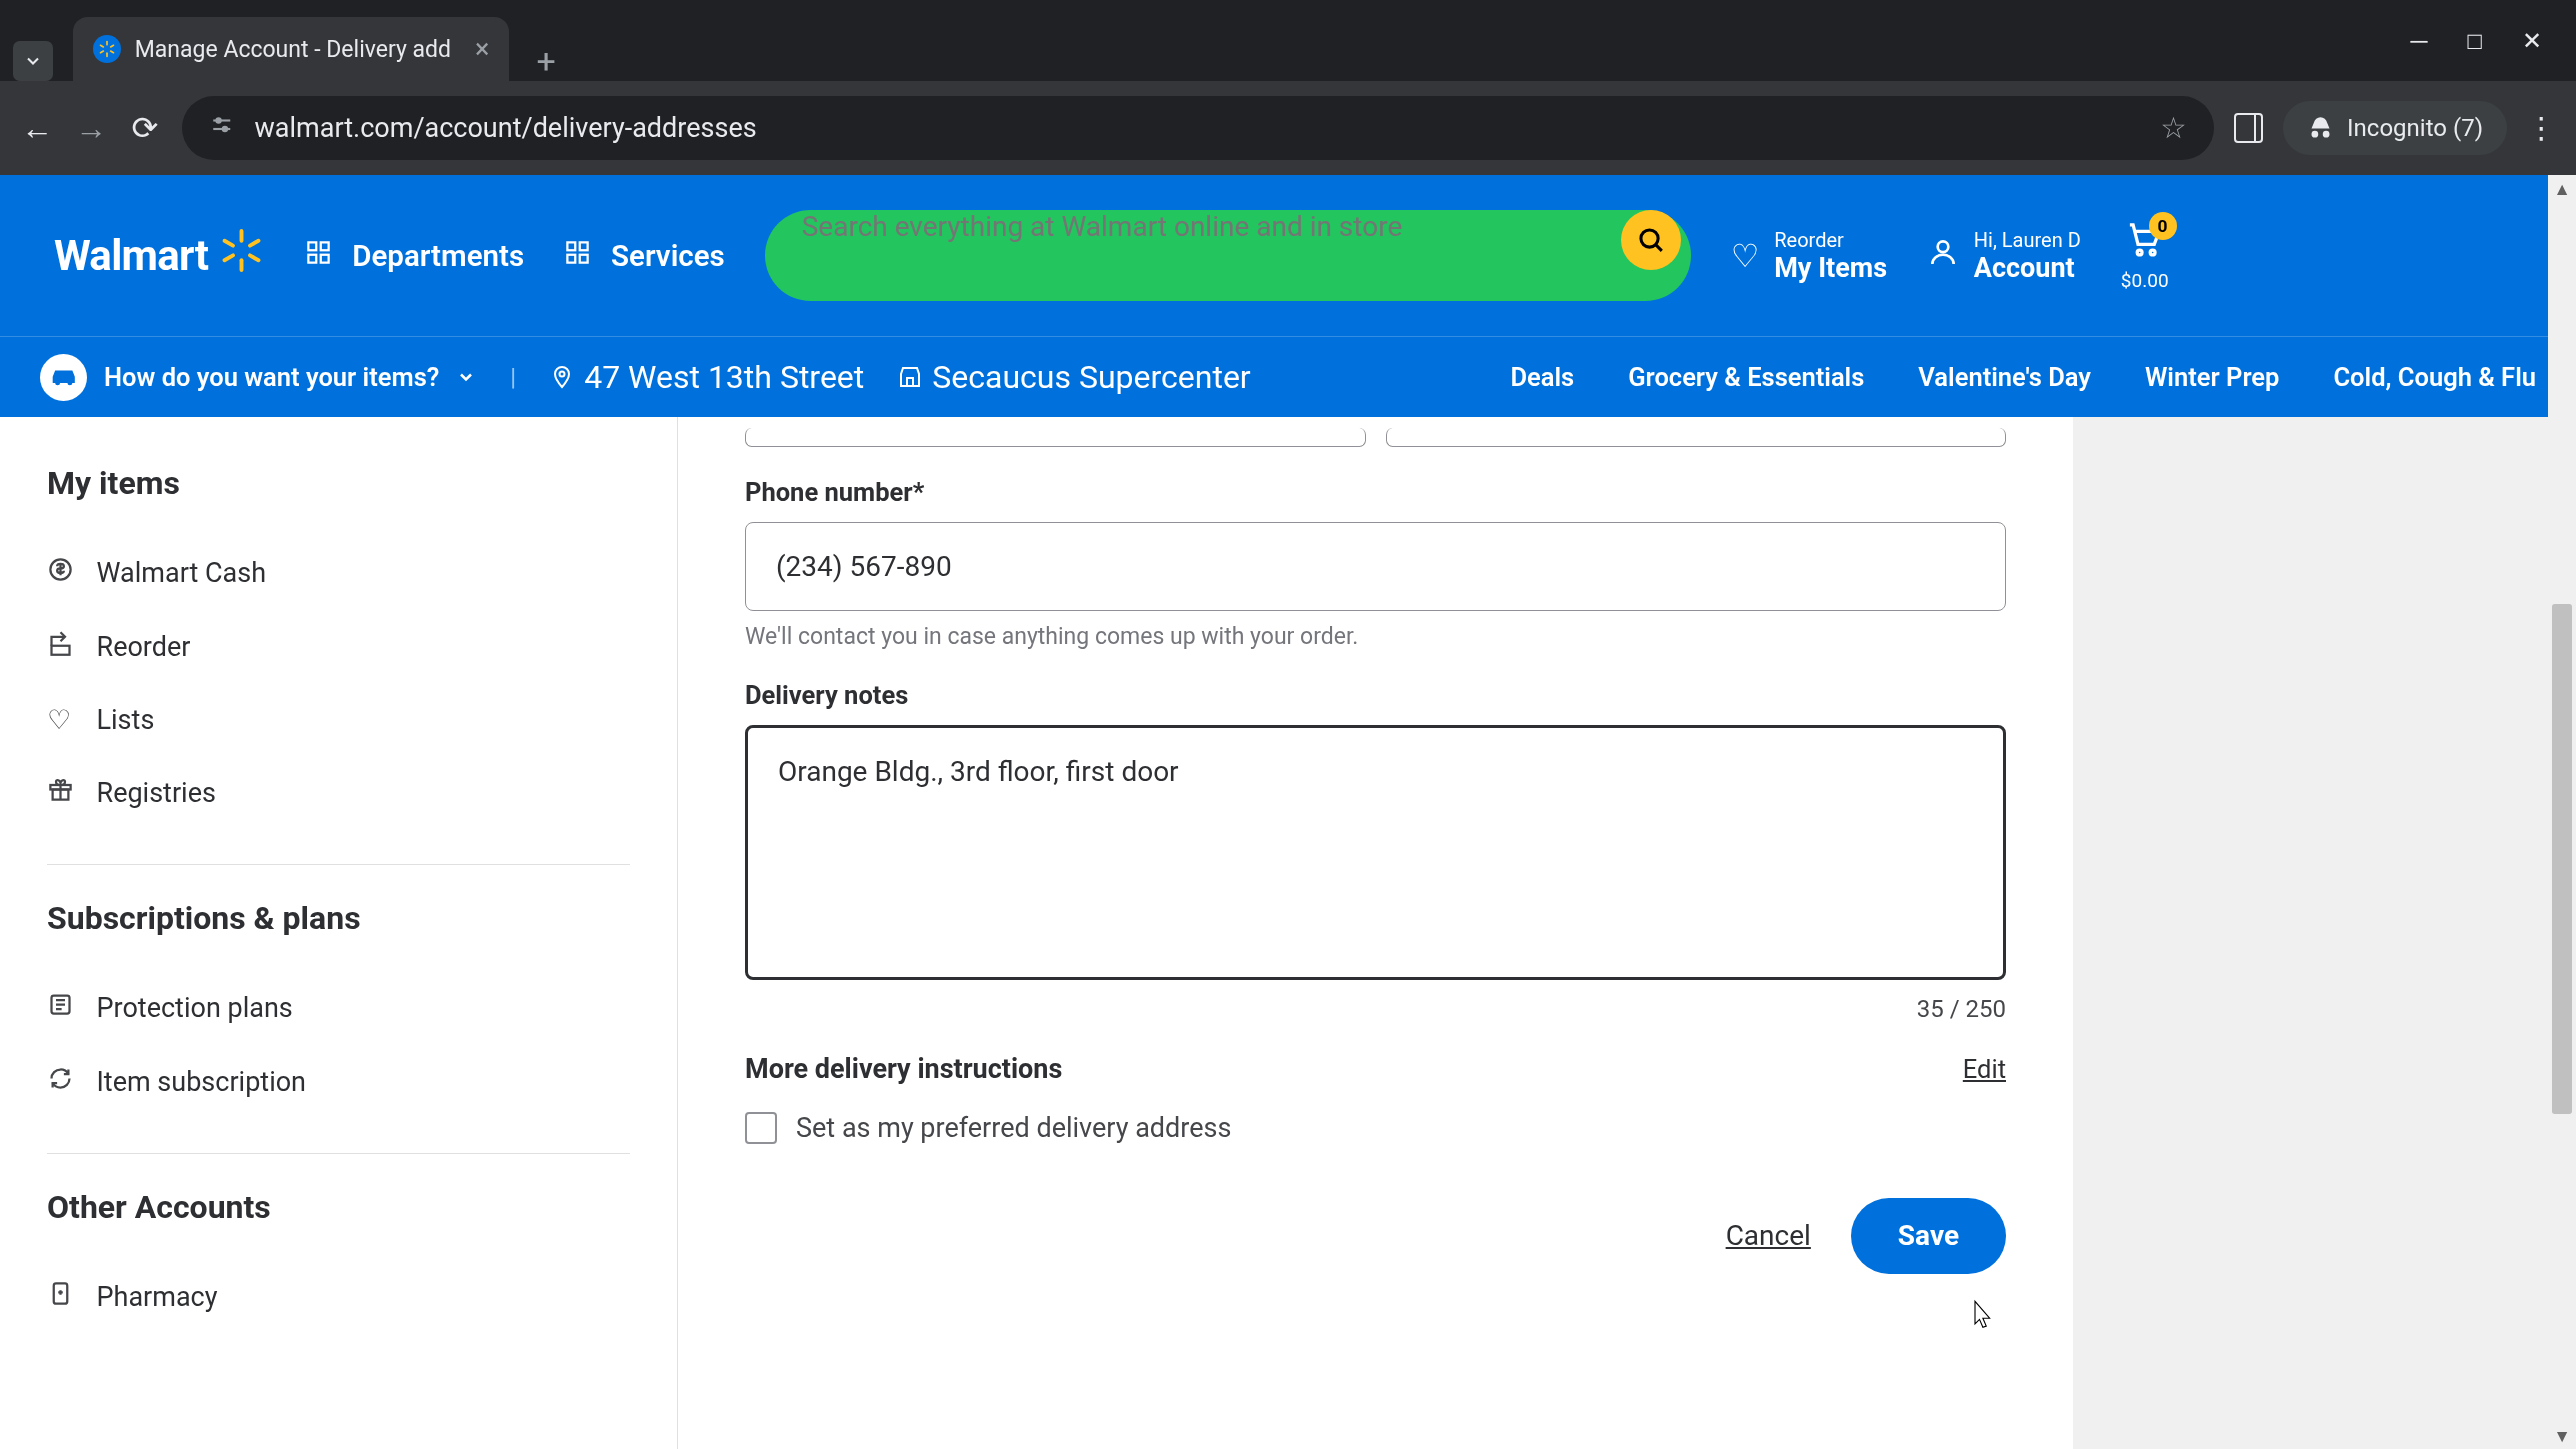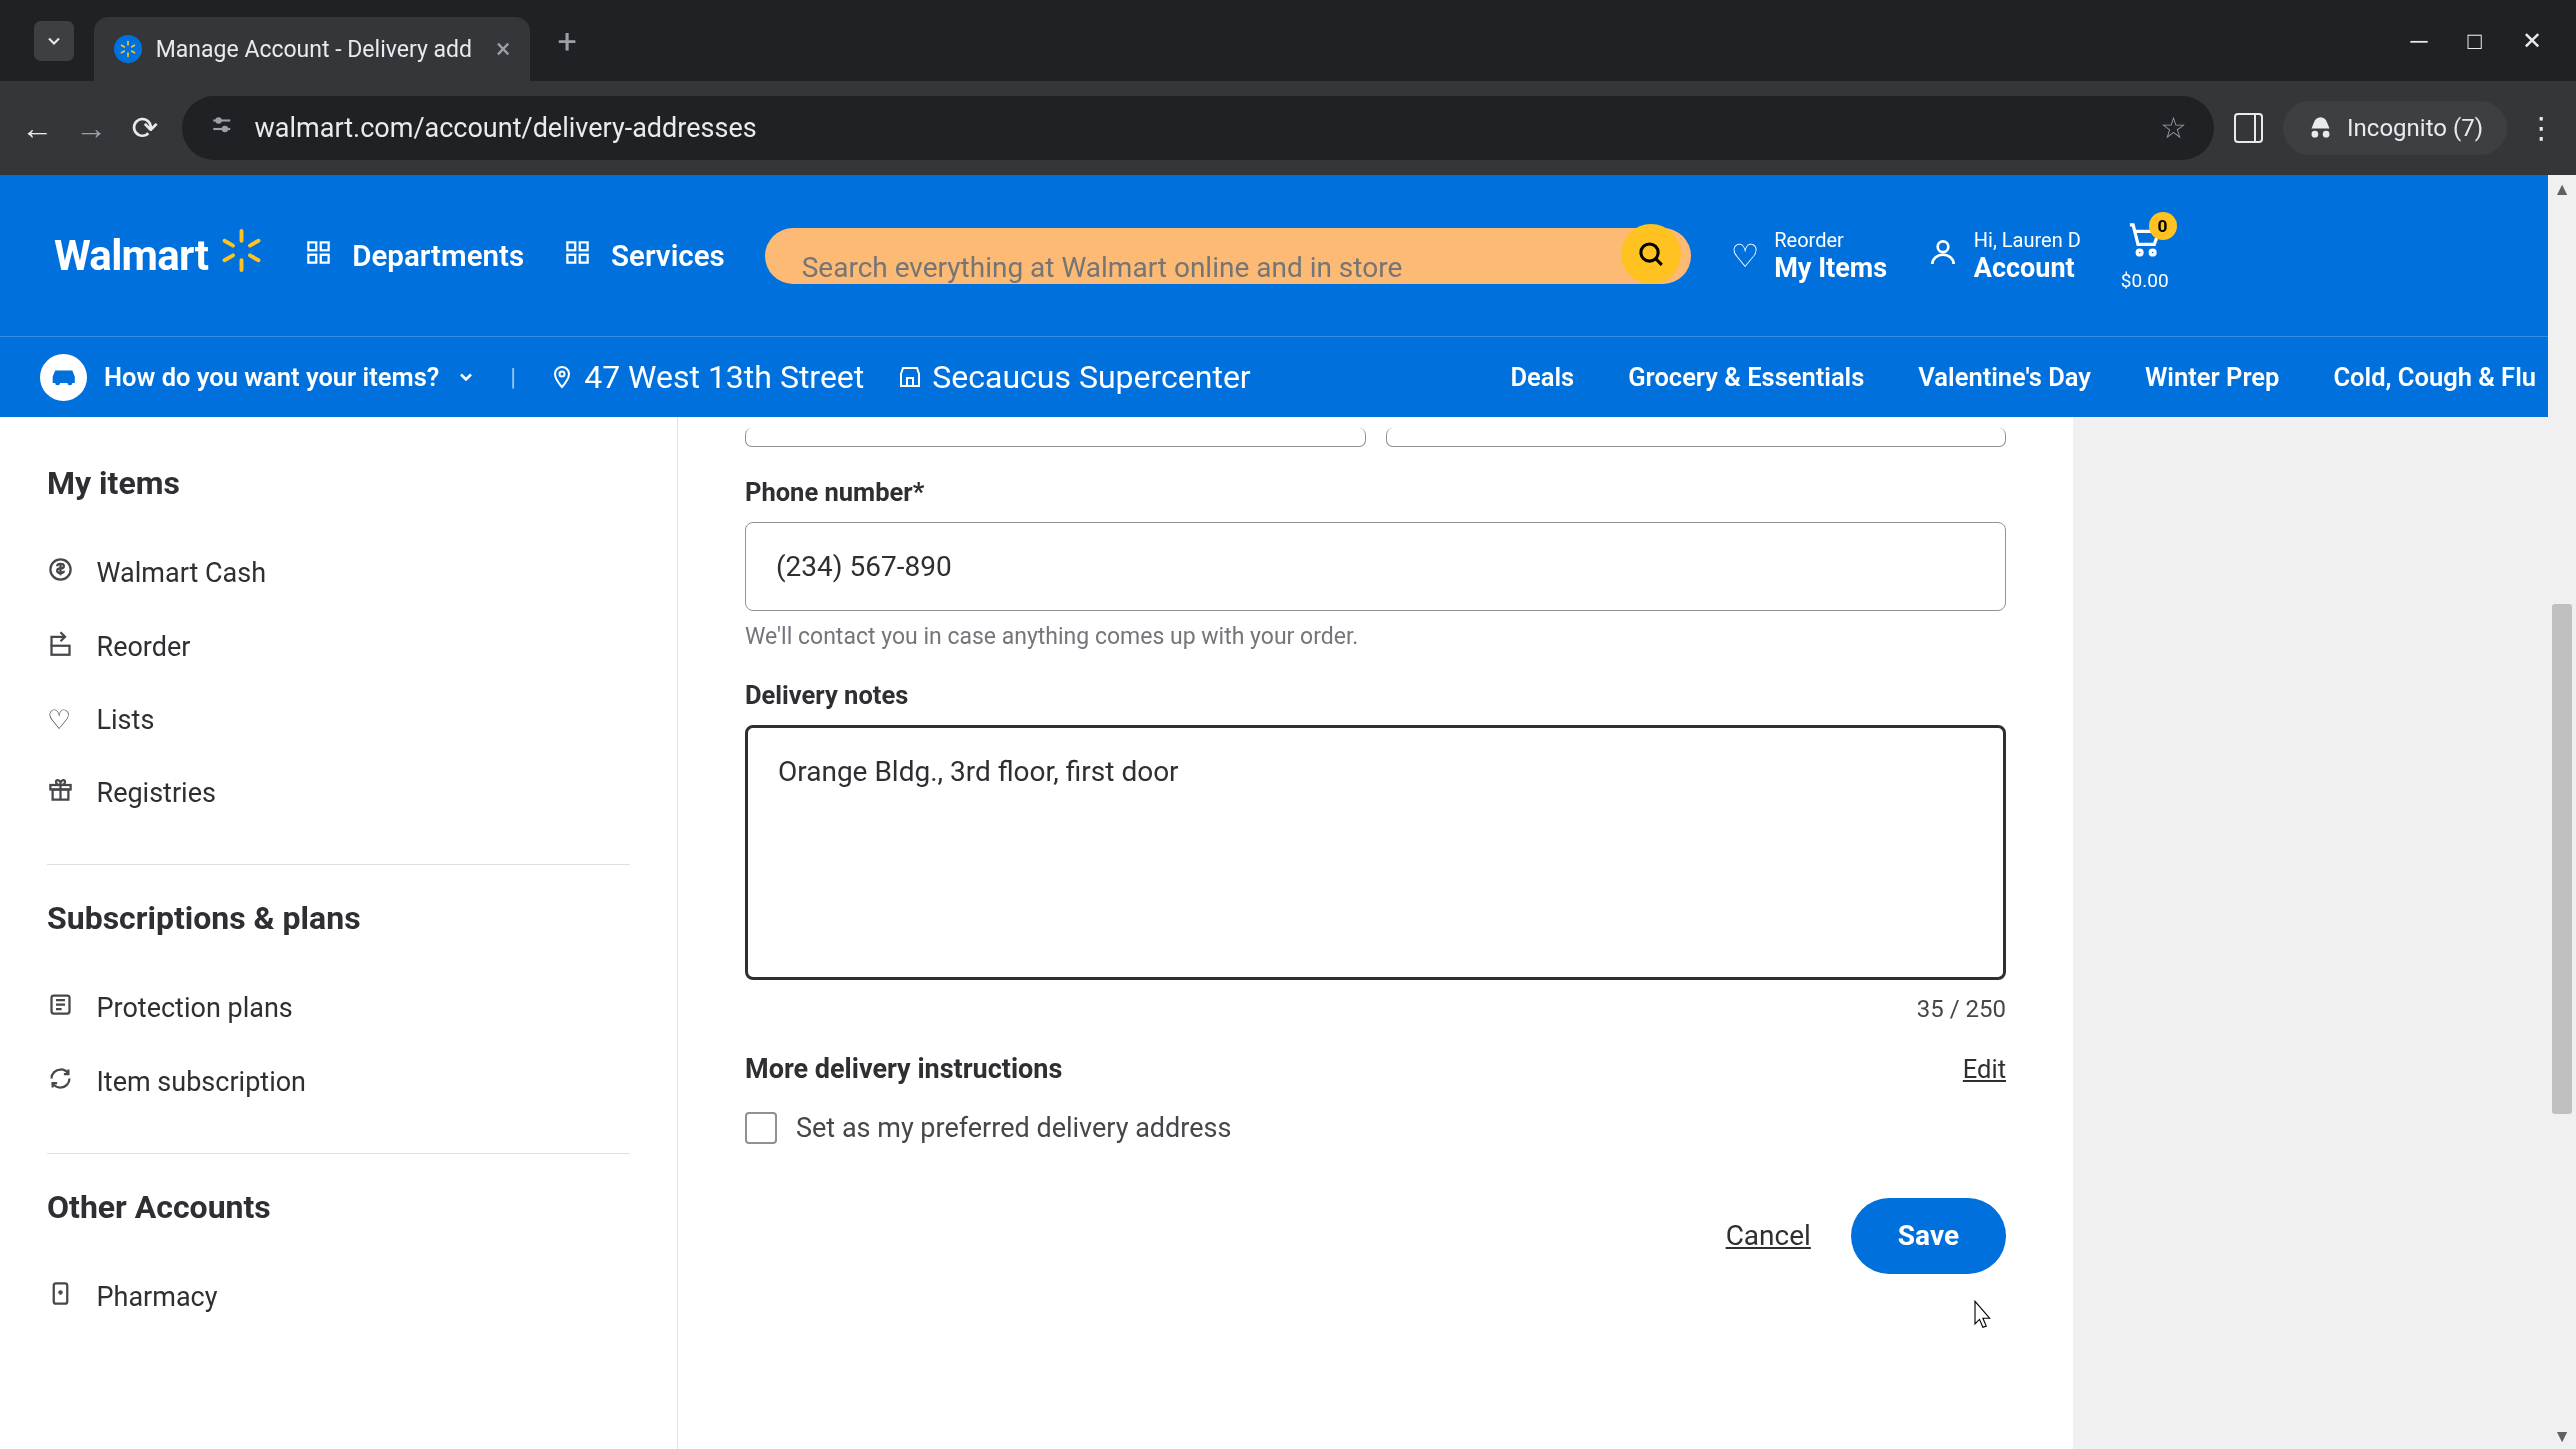--- a/index.html
+++ b/index.html
@@ -1,20 +1,20 @@
 <!DOCTYPE html>
 <html style="font-size:10.7px"><head>
 <meta charset="utf-8">
 <style>
 * { margin: 0; padding: 0; box-sizing: border-box; font-family: -apple-system, BlinkMacSystemFont, "Segoe UI", Roboto, Arial, sans-serif; }
 body { background: #202124; width: 2576px; height: 1449px; overflow: hidden; }
 
 
 .browser-top { background: #202124; height: 81px; display: flex; align-items: center; }
-.tab-strip { display: flex; align-items: center; height: 81px; padding-left: 13.4px; margin-left: 21px; }
+.tab-strip { display: flex; align-items: flex-end; height: 81px; padding-left: 13.4px; }
 .tab-dropdown { width: 40px; height: 40px; border-radius: 6.7px; background: #3c4043; display: flex; align-items: center; justify-content: center; margin-right: 20px; }
 .tab { background: #35363a; height: 64px; width: 436px; border-radius: 14.8px 14.8px 0 0; display: flex; align-items: center; padding: 0 20px; gap: 13.4px; margin-top: 17px; }
 .tab-favicon { width: 28px; height: 28px; background: #0071dc; border-radius: 50%; display: flex; align-items: center; justify-content: center; }
 .tab-favicon svg { width: 20px; height: 20px; }
 .tab-title { color: #e8eaed; font-size: 23px; flex: 1; white-space: nowrap; overflow: hidden; text-overflow: ellipsis; }
 .tab-close { color: #9aa0a6; font-size: 27px; cursor: pointer; }
 .new-tab { color: #9aa0a6; font-size: 34px; margin-left: 27px; cursor: pointer; }
 .window-controls { margin-left: auto; display: flex; gap: 40px; padding-right: 34px; color: #e8eaed; }
 .wc { font-size: 24px; cursor: pointer; }
 
@@ -33,21 +33,21 @@
 
 .page { background: #f0f0f0; height: calc(1449px - 174px); display: flex; flex-direction: column; position: relative; }
 
 
 .wm-header { background: #0071dc; height: 161px; display: flex; align-items: center; padding: 0 54px; gap: 40px; }
 .wm-logo { display: flex; align-items: center; gap: 10px; }
 .wm-logo-text { color: #fff; font-size: 42px; font-weight: 700; letter-spacing: -0.7px; }
 .wm-spark { color: #ffc220; font-size: 47px; }
 .wm-nav-btn { display: flex; align-items: center; gap: 20px; color: #fff; font-size: 29.5px; font-weight: 600; cursor: pointer; }
 .wm-nav-icon { font-size: 27px; }
-.wm-search { flex: 1; background: #fdba74; border-radius: 47px; height: 56px; display: flex; align-items: flex-end; padding: 0 10px 0 37px; max-width: 926px; }
+.wm-search { flex: 1; background: #22c55e; border-radius: 47px; height: 91px; display: flex; align-items: flex-start; padding: 0 10px 0 37px; max-width: 926px; }
 .wm-search input { border: none; outline: none; font-size: 28px; flex: 1; color: #46474a; background: transparent; }
 .wm-search-btn { background: #ffc220; width: 60px; height: 60px; border-radius: 50%; display: flex; align-items: center; justify-content: center; cursor: pointer; }
 .wm-header-link { display: flex; align-items: center; gap: 14.8px; color: #fff; cursor: pointer; }
 .wm-header-link-icon { font-size: 32px; }
 .wm-header-link-text { display: flex; flex-direction: column; }
 .wm-header-link-small { font-size: 20px; }
 .wm-header-link-large { font-size: 27px; font-weight: 700; }
 .wm-cart { position: relative; color: #fff; cursor: pointer; display: flex; flex-direction: column; align-items: center; }
 .wm-cart-icon { font-size: 39px; }
 .wm-cart-badge { position: absolute; top: -8px; right: -8px; background: #ffc220; color: #000; font-size: 17.4px; font-weight: 700; border-radius: 50%; width: 28px; height: 28px; display: flex; align-items: center; justify-content: center; }

